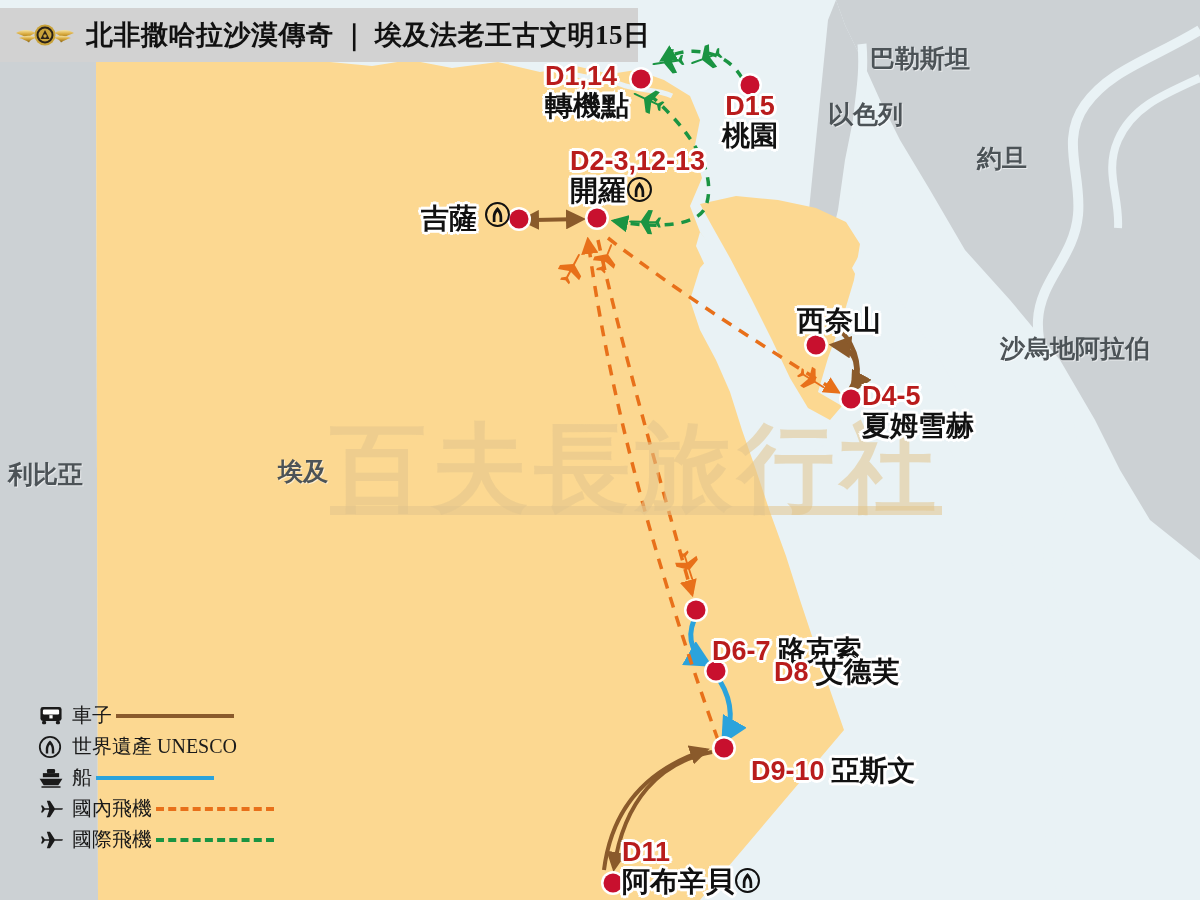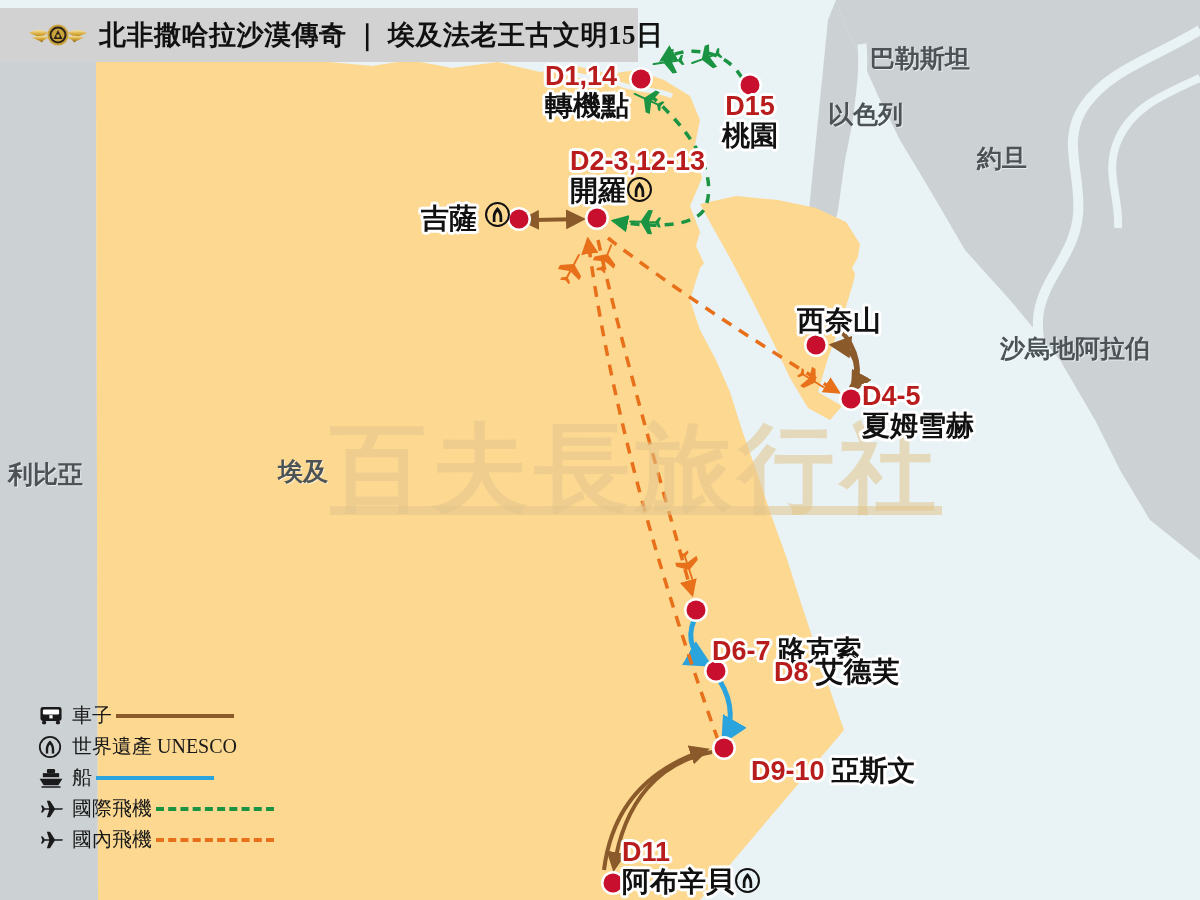--- a/index.html
+++ b/index.html
@@ -10,21 +10,21 @@
     position:relative;
     overflow:hidden;
   }
   #map-root { position:absolute; inset:0; width:1200px; height:900px; }
   svg.layer { position:absolute; left:0; top:0; width:1200px; height:900px; }
 
   
   #header-bar {
     position:absolute; left:0; top:8px; height:54px; width:638px;
     background:#D2D2D2; display:flex; align-items:center; gap:10px;
-    padding-left:27px; z-index:40;
+    padding-left:14px; z-index:40;
   }
   #header-title {
     font-family:"Liberation Serif", serif;
     font-weight:bold; font-size:27px; color:#111; white-space:nowrap;
     letter-spacing:.5px;
   }
   #header-logo { width:62px; height:34px; flex:none; }
 
   
   .lbl { position:absolute; white-space:nowrap; z-index:30; }
@@ -328,31 +328,31 @@
         </span>
         <span class="leg-text">船</span>
         <span class="leg-line" style="background: rgb(43, 163, 220);"></span>
       </div>
       <div class="leg-row">
         <span class="leg-ico">
           <svg width="28" height="22" viewBox="0 0 64 64">
             <use href="#plane-glyph" width="64" height="64" fill="#1A1A1A"></use>
           </svg>
         </span>
+        <span class="leg-text">國內飛機</span>
+        <span class="leg-line" style="height: 0px; border-top: 4px dashed rgb(232, 112, 26);"></span>
+      </div>
+      <div class="leg-row">
+        <span class="leg-ico">
+          <svg width="28" height="22" viewBox="0 0 64 64">
+            <use href="#plane-glyph" width="64" height="64" fill="#1A1A1A"></use>
+          </svg>
+        </span>
         <span class="leg-text">國際飛機</span>
         <span class="leg-line" style="height: 0px; border-top: 4px dashed rgb(26, 148, 66);"></span>
-      </div>
-      <div class="leg-row">
-        <span class="leg-ico">
-          <svg width="28" height="22" viewBox="0 0 64 64">
-            <use href="#plane-glyph" width="64" height="64" fill="#1A1A1A"></use>
-          </svg>
-        </span>
-        <span class="leg-text">國內飛機</span>
-        <span class="leg-line" style="height: 0px; border-top: 4px dashed rgb(232, 112, 26);"></span>
       </div>
     </div>
 
   <div id="header-bar">
     <svg id="header-logo" viewBox="0 0 124 68">
       <defs>
         <linearGradient id="goldg" x1="0" y1="0" x2="0" y2="1">
           <stop offset="0%" stop-color="#F6E3A0"></stop>
           <stop offset="45%" stop-color="#D8A93C"></stop>
           <stop offset="100%" stop-color="#8A6413"></stop>

